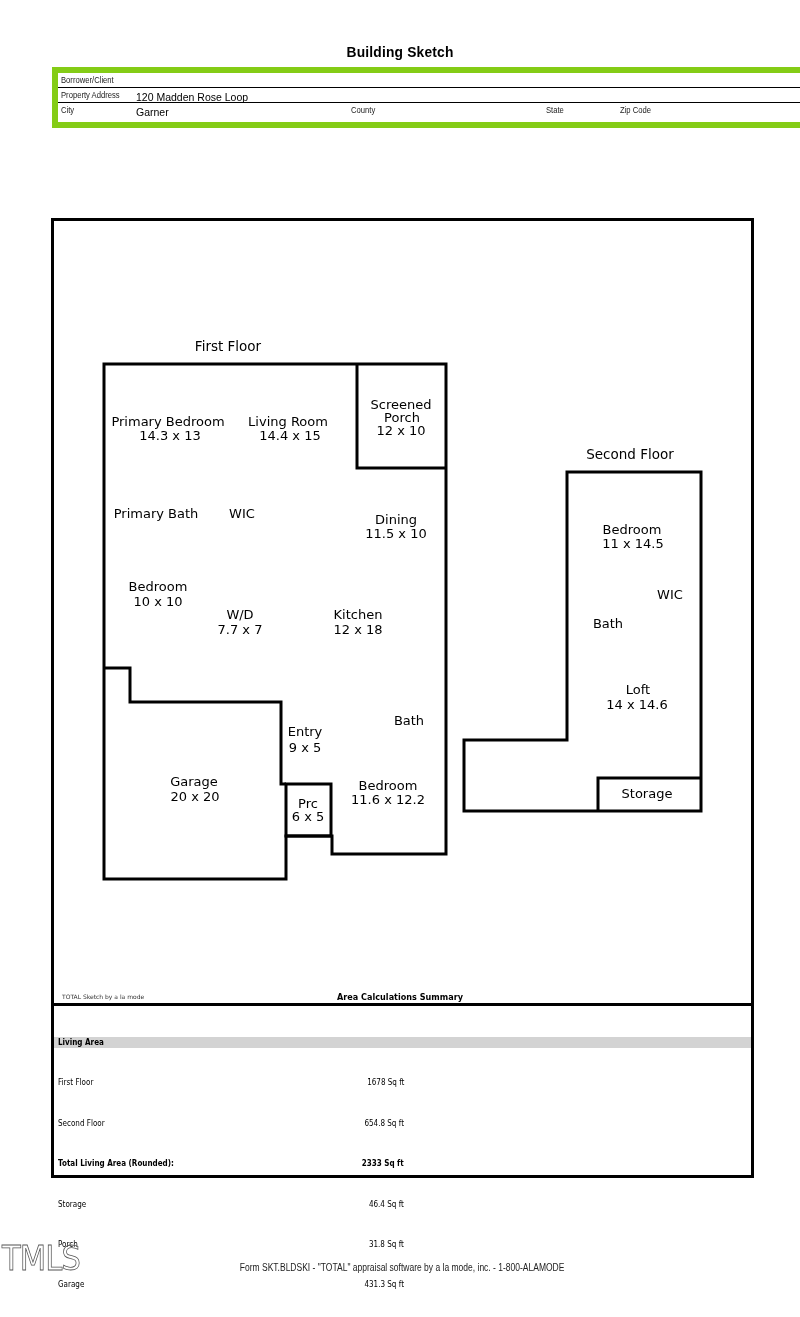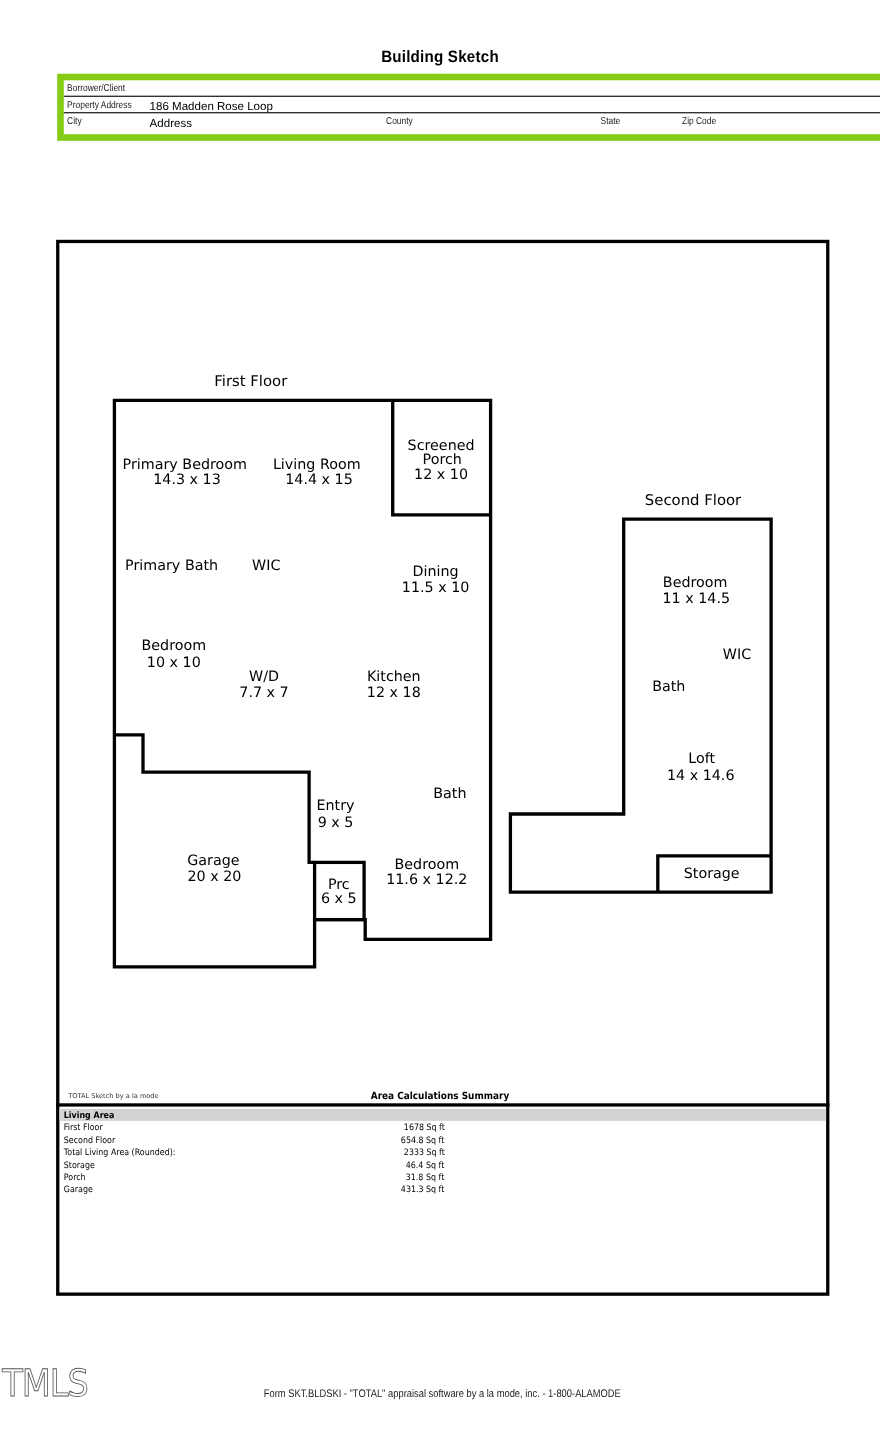--- a/index.html
+++ b/index.html
@@ -43,23 +43,23 @@
       font-size: 9px; font-weight: bold; font-family: "DejaVu Sans", sans-serif;
       transform: scaleX(0.9);
     }
     .summary-divider {
       position: absolute; left: 51px; top: 1003px; width: 703px; height: 3px; background: #000;
     }
     .summary {
       position: absolute; left: 54px; top: 1008px; width: 697px;
       font-family: "DejaVu Sans", sans-serif; font-size: 8px;
     }
-    .srow { position: relative; height: 11.4px; line-height: 11.4px; }
+    .srow { position: relative; height: 11.4px; line-height: 11.4px; margin-top: 29px; }
     .srow.section { background: #d3d3d3; font-weight: bold; }
-    .srow.total { font-weight: normal; }
+    .srow.total { font-weight: bold; }
     .slabel { position: absolute; left: 4px; white-space: nowrap; transform: scaleX(0.9); transform-origin: left center; }
     .svalue { position: absolute; right: 347px; white-space: nowrap; transform: scaleX(0.9); transform-origin: right center; }
 
     .logo {
       position: absolute; left: 2px; top: 1238px; font-family: "DejaVu Sans", sans-serif;
       font-weight: 200; font-size: 34px; color: #444; letter-spacing: -1px;
       transform: scaleX(0.9); transform-origin: left top;
     }
     .logo span { display: inline-block; -webkit-text-stroke: 0; font-weight: normal; color: transparent; -webkit-text-stroke-width: 0.8px; -webkit-text-stroke-color: #555; }
     .footer {
@@ -72,25 +72,25 @@
 
 <div class="doc-title">Building Sketch</div>
 
 <div class="header-table">
   <div class="header-row">
     <span class="hlabel">Borrower/Client</span>
     <span class="hvalue" style="left:78px"></span>
   </div>
   <div class="header-row">
     <span class="hlabel">Property Address</span>
-    <span class="hvalue" style="left:78px">186 Madden Rose Loop</span>
+    <span class="hvalue" style="left:78px">120 Madden Rose Loop</span>
   </div>
   <div class="header-row">
     <span class="hlabel">City</span>
-    <span class="hvalue" style="left:78px">Address</span>
+    <span class="hvalue" style="left:78px">Garner</span>
     <span class="hlabel" style="left:293px">County</span>
     <span class="hlabel" style="left:488px">State</span>
     <span class="hlabel" style="left:562px">Zip Code</span>
   </div>
 </div>
 
 <div class="frame"></div>
 
 <svg class="sketch" viewBox="0 0 800 1317">
   <g fill="none" stroke="#000" stroke-width="3" stroke-linejoin="miter">

